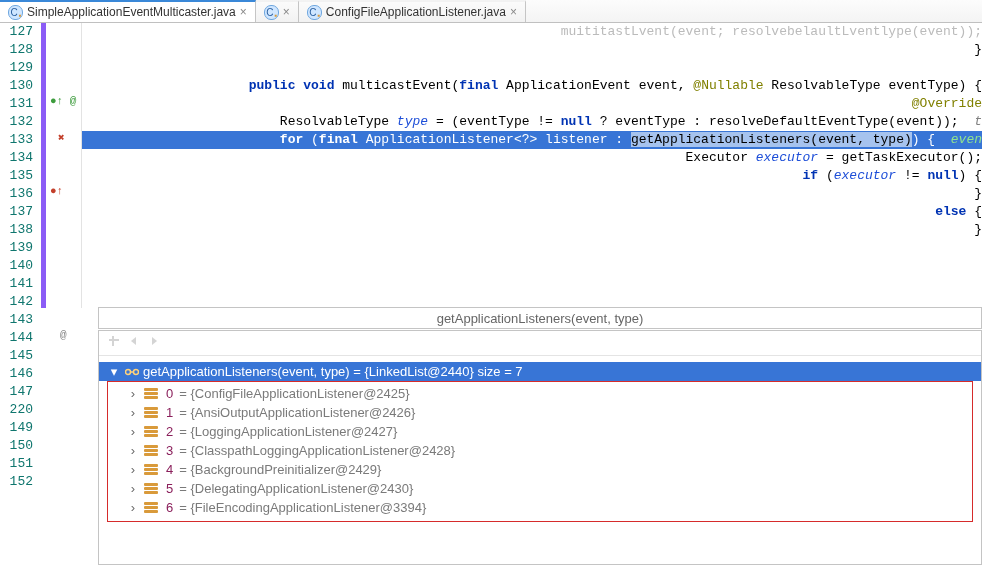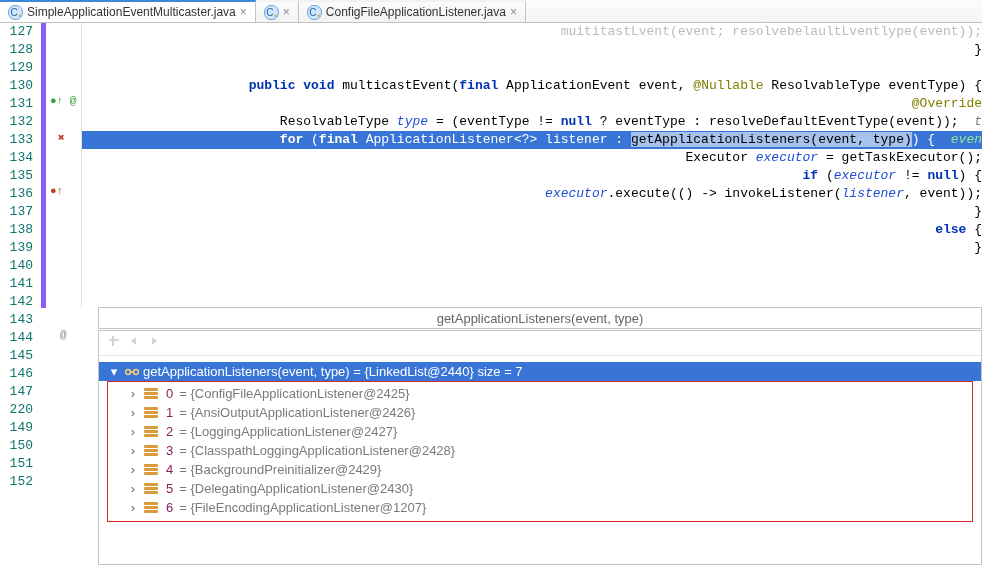--- a/index.html
+++ b/index.html
@@ -99,21 +99,20 @@
   <div class="code">
     <div class="code-line" style="color:#bbb;">                <span>muititastLvent(event; resolvebelaultLventlype(event));</span></div>
     <div class="code-line">        <span>}</span></div>
     <div class="code-line"></div>
     <div class="code-line">        <span class="kw">public void</span><span> multicastEvent(</span><span class="kw">final</span><span> ApplicationEvent event, </span><span class="ann">@Nullable</span><span> ResolvableType eventType) {</span></div>
     <div class="code-line">        <span class="ann">@Override</span></div>
     <div class="code-line">            <span>ResolvableType </span><span class="var">type</span><span> = (eventType != </span><span class="kw">null</span><span> ? eventType : resolveDefaultEventType(event));  </span><span class="comment">t</span></div>
     <div class="code-line hl-line">            <span class="kw">for</span><span> (</span><span class="kw">final</span><span> ApplicationListener&lt;?&gt; listener : </span><span class="sel">getApplicationListeners(event, type)</span><span>) {  </span><span class="comment">even</span></div>
     <div class="code-line">                <span>Executor </span><span class="var">executor</span><span> = getTaskExecutor();</span></div>
     <div class="code-line">                <span class="kw">if</span><span> (</span><span class="var">executor</span><span> != </span><span class="kw">null</span><span>) {</span></div>
-    <div class="code-line">                    <span class="var">executor</span><span>.execute(() -&gt; invokeListener(</span><span class="var">listener</span><span>, event));</span></div>
     <div class="code-line">                <span>}</span></div>
     <div class="code-line">                <span class="kw">else</span><span> {</span></div>
     <div class="code-line">                <span>}</span></div>
   </div>
 </div>
 
 <div class="sig-popup">
   <span>getApplicationListeners(event, type)</span>
 </div>
 
@@ -211,17 +210,17 @@
         </div>
       <div class="dbg-row">
           <span style="width:12px"></span>
           <span class="chev">›</span>
           <span class="stack-ico">
             <span></span>
             <span></span>
             <span></span>
           </span>
           <span class="dbg-idx">6</span>
-          <span class="dbg-val"> = {FileEncodingApplicationListener@1207}</span>
+          <span class="dbg-val"> = {FileEncodingApplicationListener@3394}</span>
         </div>
     </div>
   </div>
 </div>
 
 </body></html>

